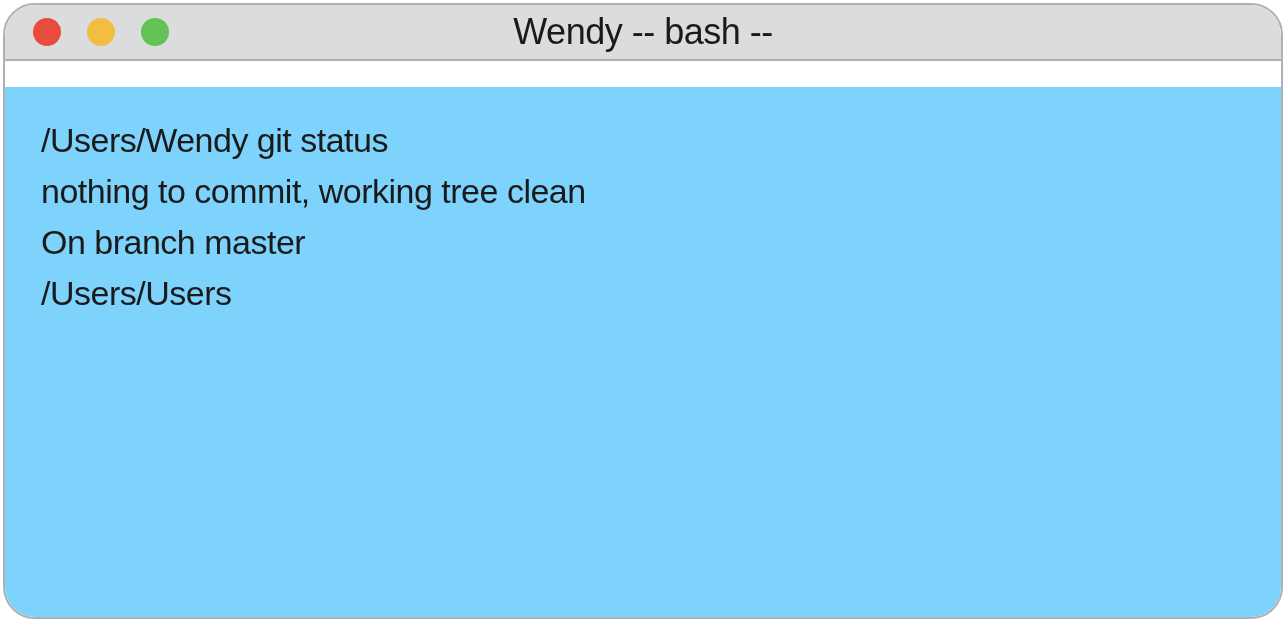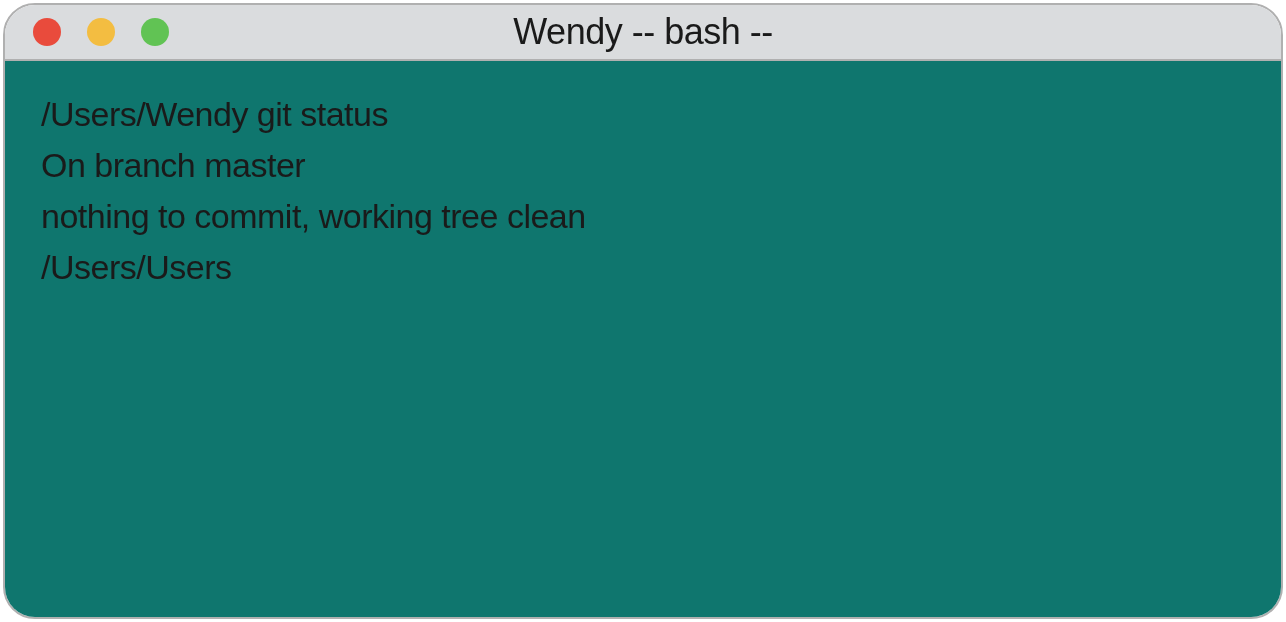--- a/index.html
+++ b/index.html
@@ -1,18 +1,19 @@
 <!DOCTYPE html>
 <html><head>
   <meta charset="utf-8">
   <style>
     * {
       margin: 0;
       padding: 0;
       box-sizing: border-box;
+      gap: 26px;
     }
     
     body {
       font-family: 'Segoe UI', 'Helvetica Neue', Arial, sans-serif;
       background: #ffffff;
       display: flex;
       justify-content: center;
       align-items: flex-start;
       padding: 0;
     }
@@ -71,21 +72,21 @@
       font-size: 36px;
       font-weight: 400;
       color: #1a1a1a;
       font-stretch: condensed;
       letter-spacing: -0.5px;
     }
     
     .terminal-body {
       flex: 1;
       padding: 28px 36px;
-      background: #0f766e;
+      background: #7dd3fc;
     }
     
     .terminal-line {
       font-size: 34px;
       line-height: 1.5;
       color: #1a1a1a;
       font-weight: 400;
       font-stretch: condensed;
       letter-spacing: -0.5px;
       white-space: pre-wrap;
@@ -98,17 +99,17 @@
   <div class="title-bar">
     <div class="traffic-lights">
       <div class="traffic-light red"></div>
       <div class="traffic-light yellow"></div>
       <div class="traffic-light green"></div>
     </div>
     <div class="window-title">Wendy -- bash --</div>
   </div>
   <div class="terminal-body">
     <div class="terminal-line">/Users/Wendy git status</div>
+    <div class="terminal-line">nothing to commit, working tree clean</div>
     <div class="terminal-line">On branch master</div>
-    <div class="terminal-line">nothing to commit, working tree clean</div>
     <div class="terminal-line">/Users/Users</div>
   </div>
 </div>
 
 </body></html>

